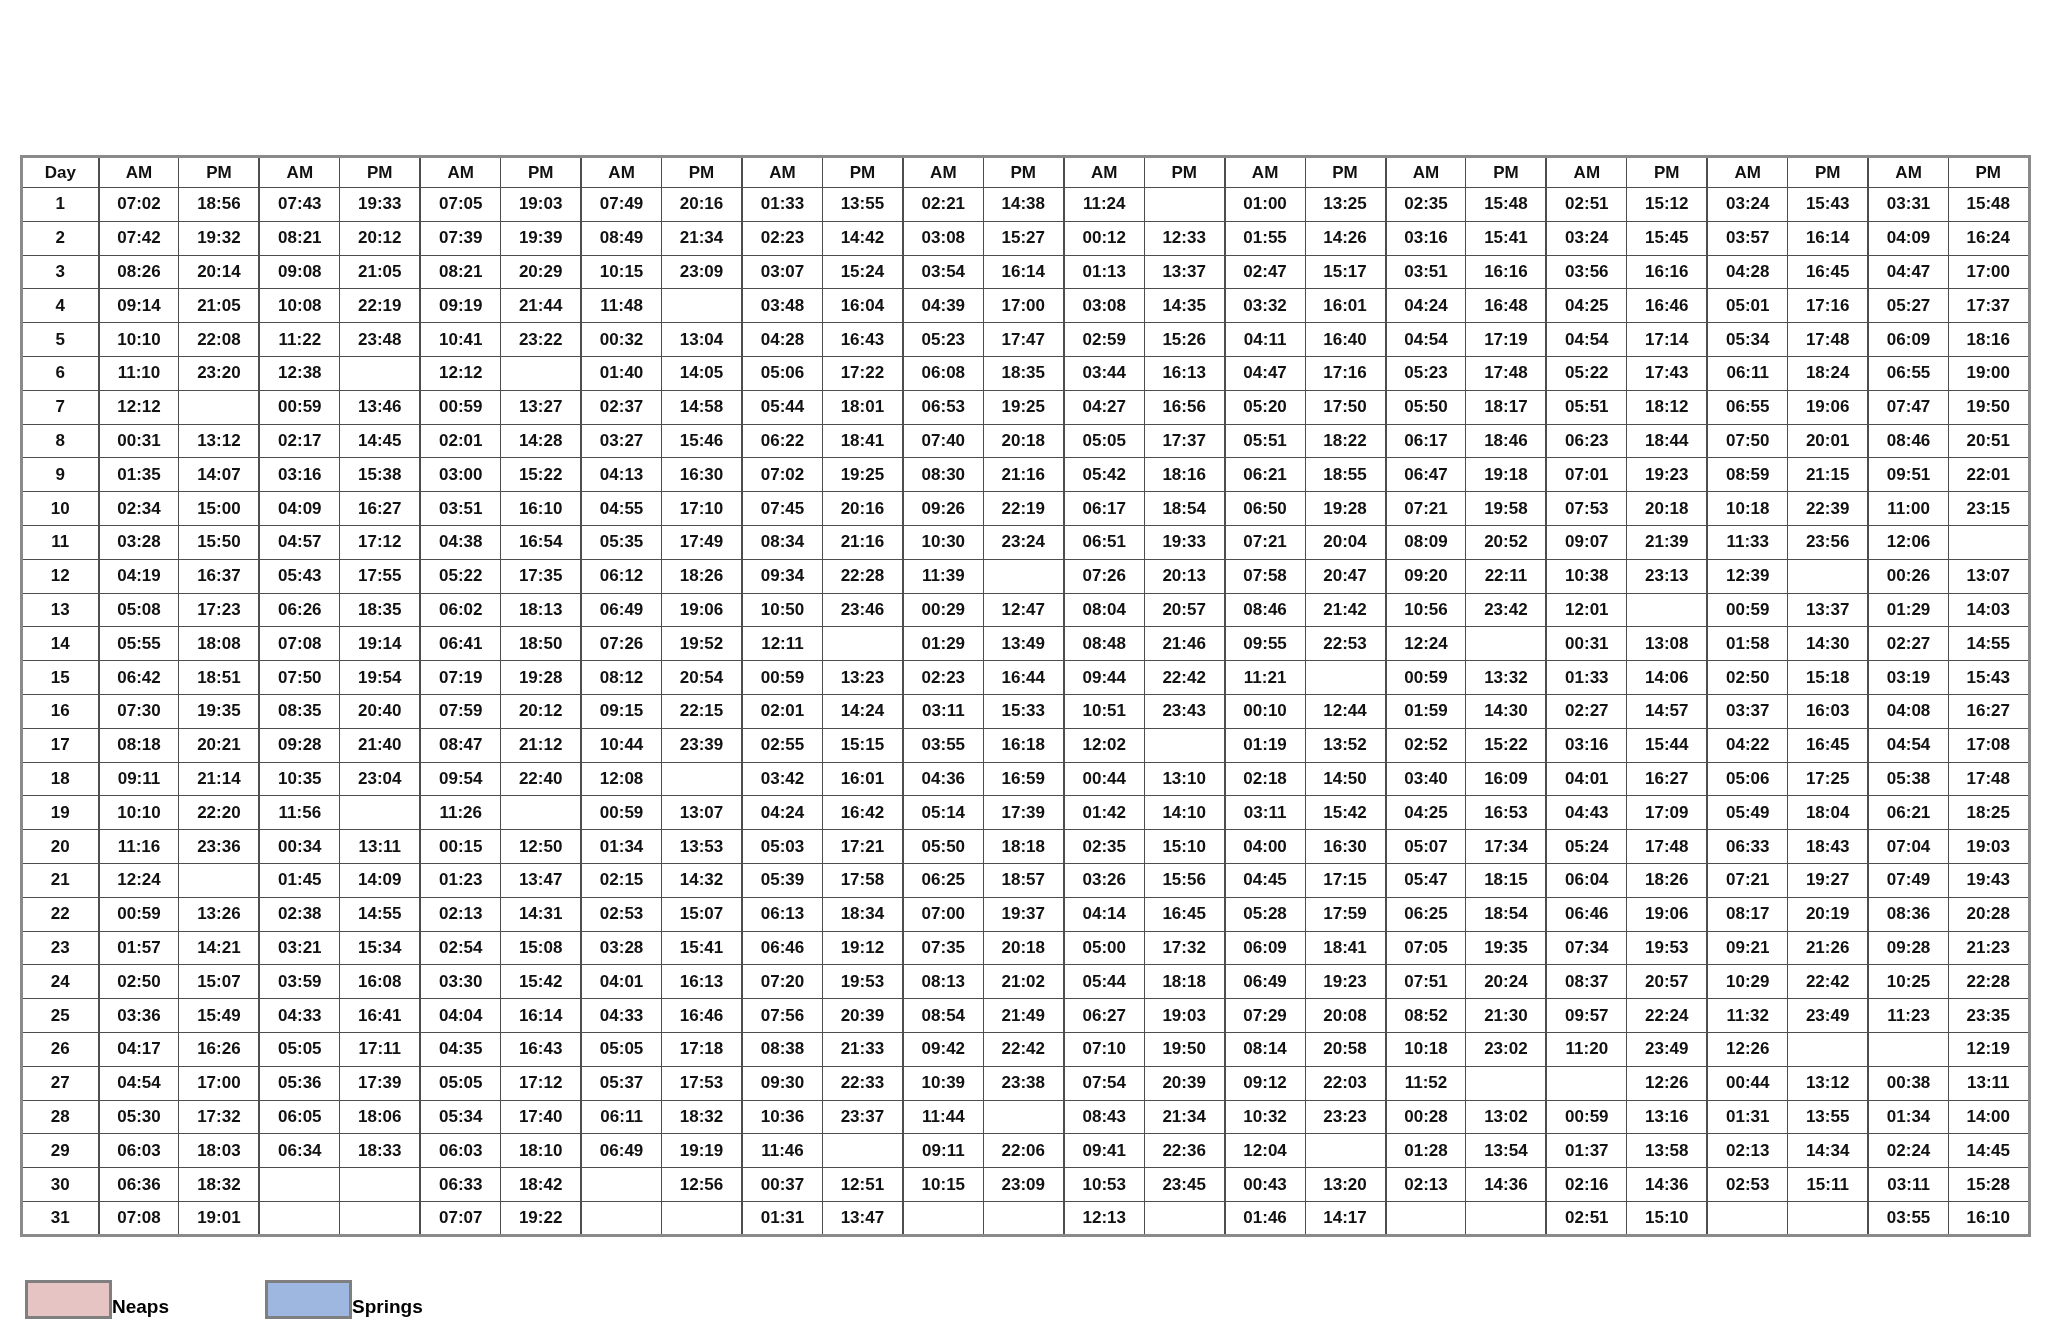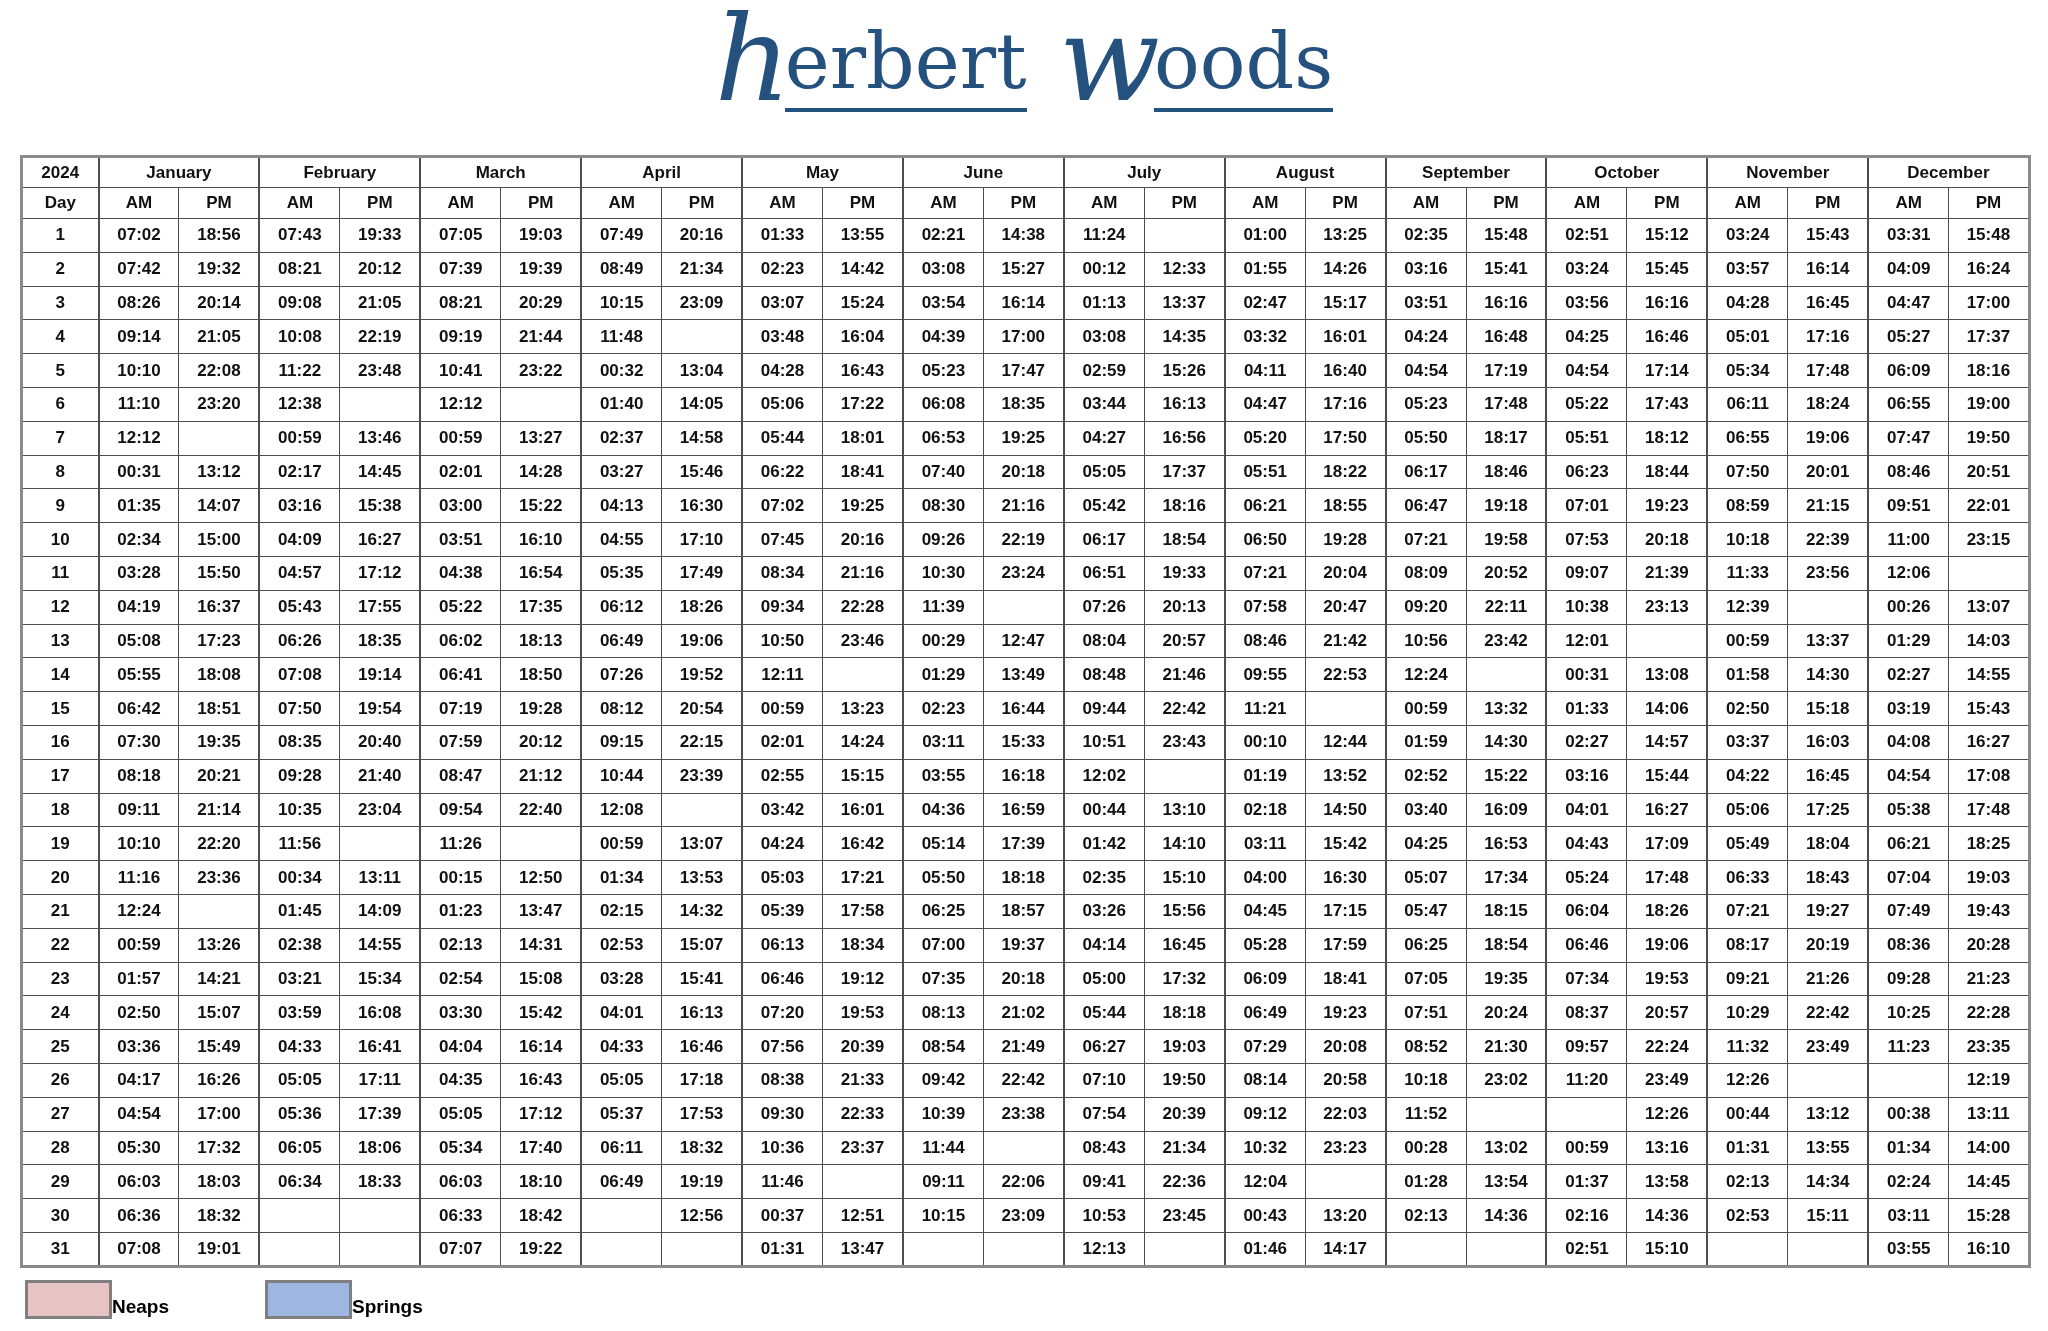--- a/index.html
+++ b/index.html
@@ -40,24 +40,20 @@
   #legend-neaps .legend-swatch{left:25px;background:var(--neaps,#e6c4c4);}
   #legend-neaps .legend-label{left:112px;}
   #legend-springs .legend-swatch{left:265px;background:var(--springs,#9eb7e1);}
   #legend-springs .legend-label{left:352px;}
 </style>
 </head>
 <body>
 
 <div id="page">
 
-  <div class="logo">
-    <span class="word"><span class="initial">h</span><span class="rest">erbert</span></span>
-    <span class="word"><span class="initial">w</span><span class="rest">oods</span></span>
-  </div>
 
   <table class="tide">
       <colgroup>
         <col style="width:77px">
         <col style="width:80.45px">
         <col style="width:80.45px">
         <col style="width:80.45px">
         <col style="width:80.45px">
         <col style="width:80.45px">
         <col style="width:80.45px">
@@ -74,35 +70,20 @@
         <col style="width:80.45px">
         <col style="width:80.45px">
         <col style="width:80.45px">
         <col style="width:80.45px">
         <col style="width:80.45px">
         <col style="width:80.45px">
         <col style="width:80.45px">
         <col style="width:80.45px">
       </colgroup>
       <tbody>
-        <tr class="r-month">
-          <td class="hd yr">2024</td>
-          <td class="hd mon mstart" colspan="2">January</td>
-          <td class="hd mon mstart" colspan="2">February</td>
-          <td class="hd mon mstart" colspan="2">March</td>
-          <td class="hd mon mstart" colspan="2">April</td>
-          <td class="hd mon mstart" colspan="2">May</td>
-          <td class="hd mon mstart" colspan="2">June</td>
-          <td class="hd mon mstart" colspan="2">July</td>
-          <td class="hd mon mstart" colspan="2">August</td>
-          <td class="hd mon mstart" colspan="2">September</td>
-          <td class="hd mon mstart" colspan="2">October</td>
-          <td class="hd mon mstart" colspan="2">November</td>
-          <td class="hd mon mstart" colspan="2">December</td>
-        </tr>
         <tr class="r-ampm">
           <td class="hd">Day</td>
           <td class="ampm mstart">AM</td>
           <td class="ampm">PM</td>
           <td class="ampm mstart">AM</td>
           <td class="ampm">PM</td>
           <td class="ampm mstart">AM</td>
           <td class="ampm">PM</td>
           <td class="ampm mstart">AM</td>
           <td class="ampm">PM</td>

